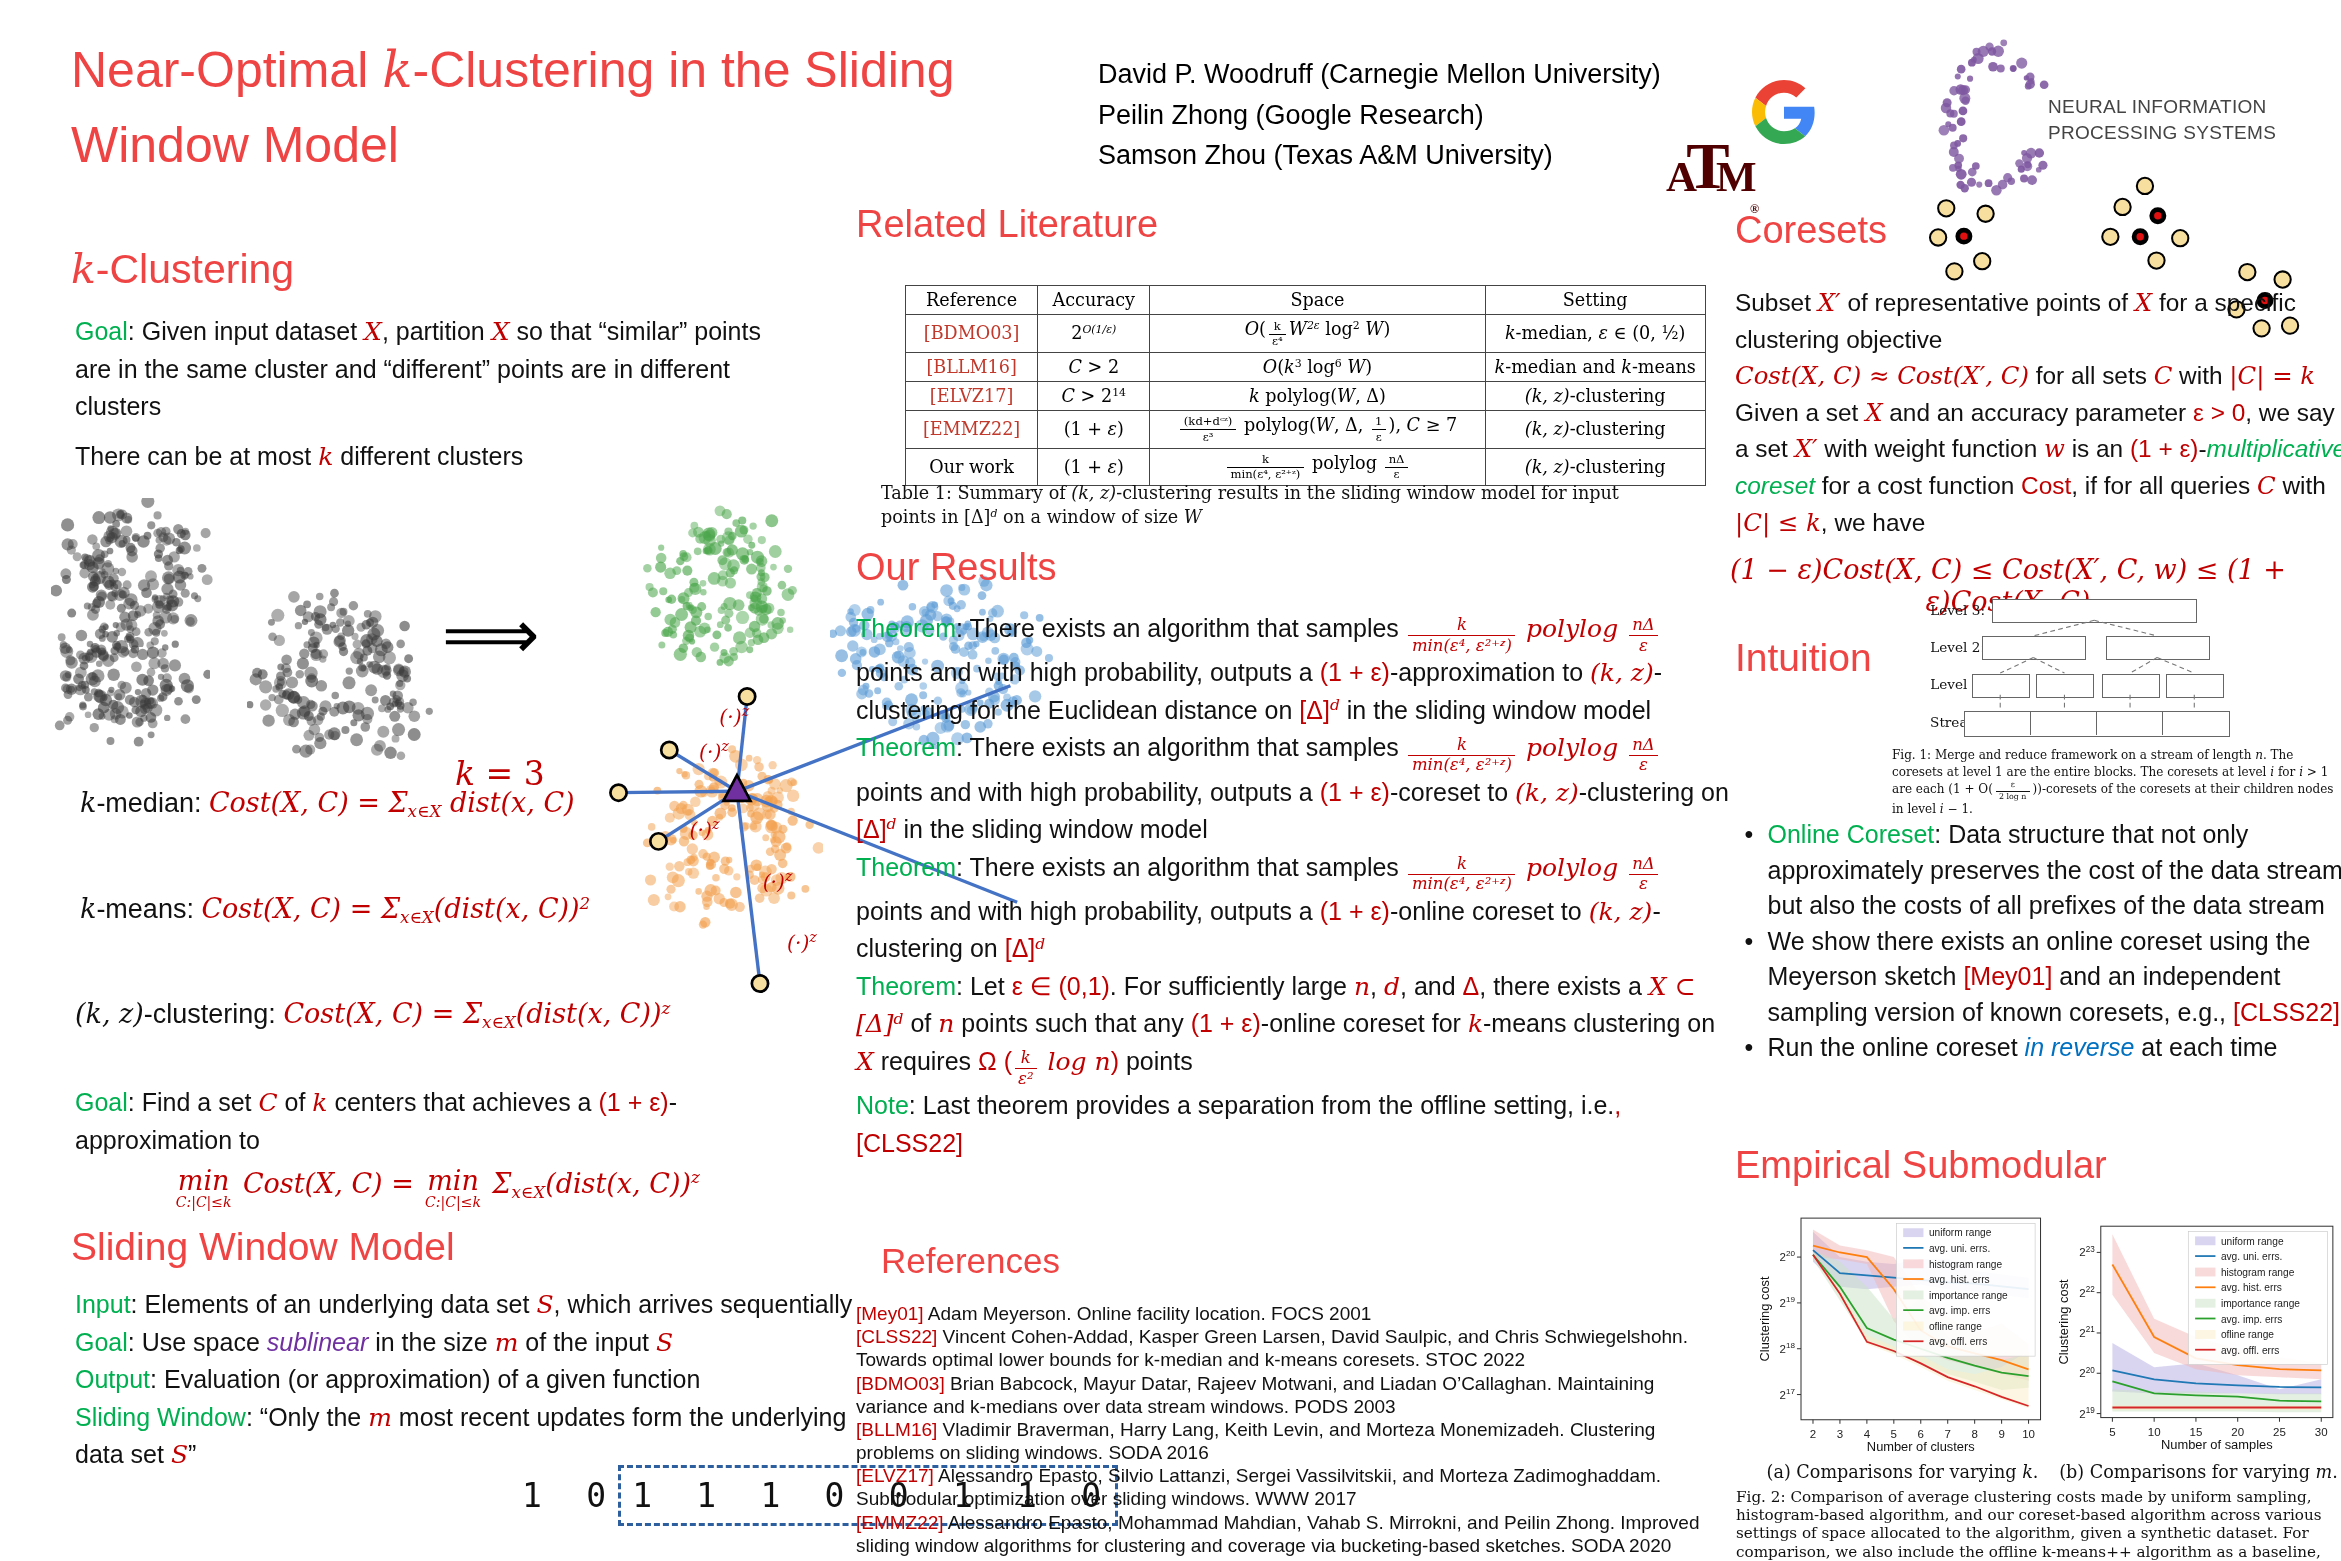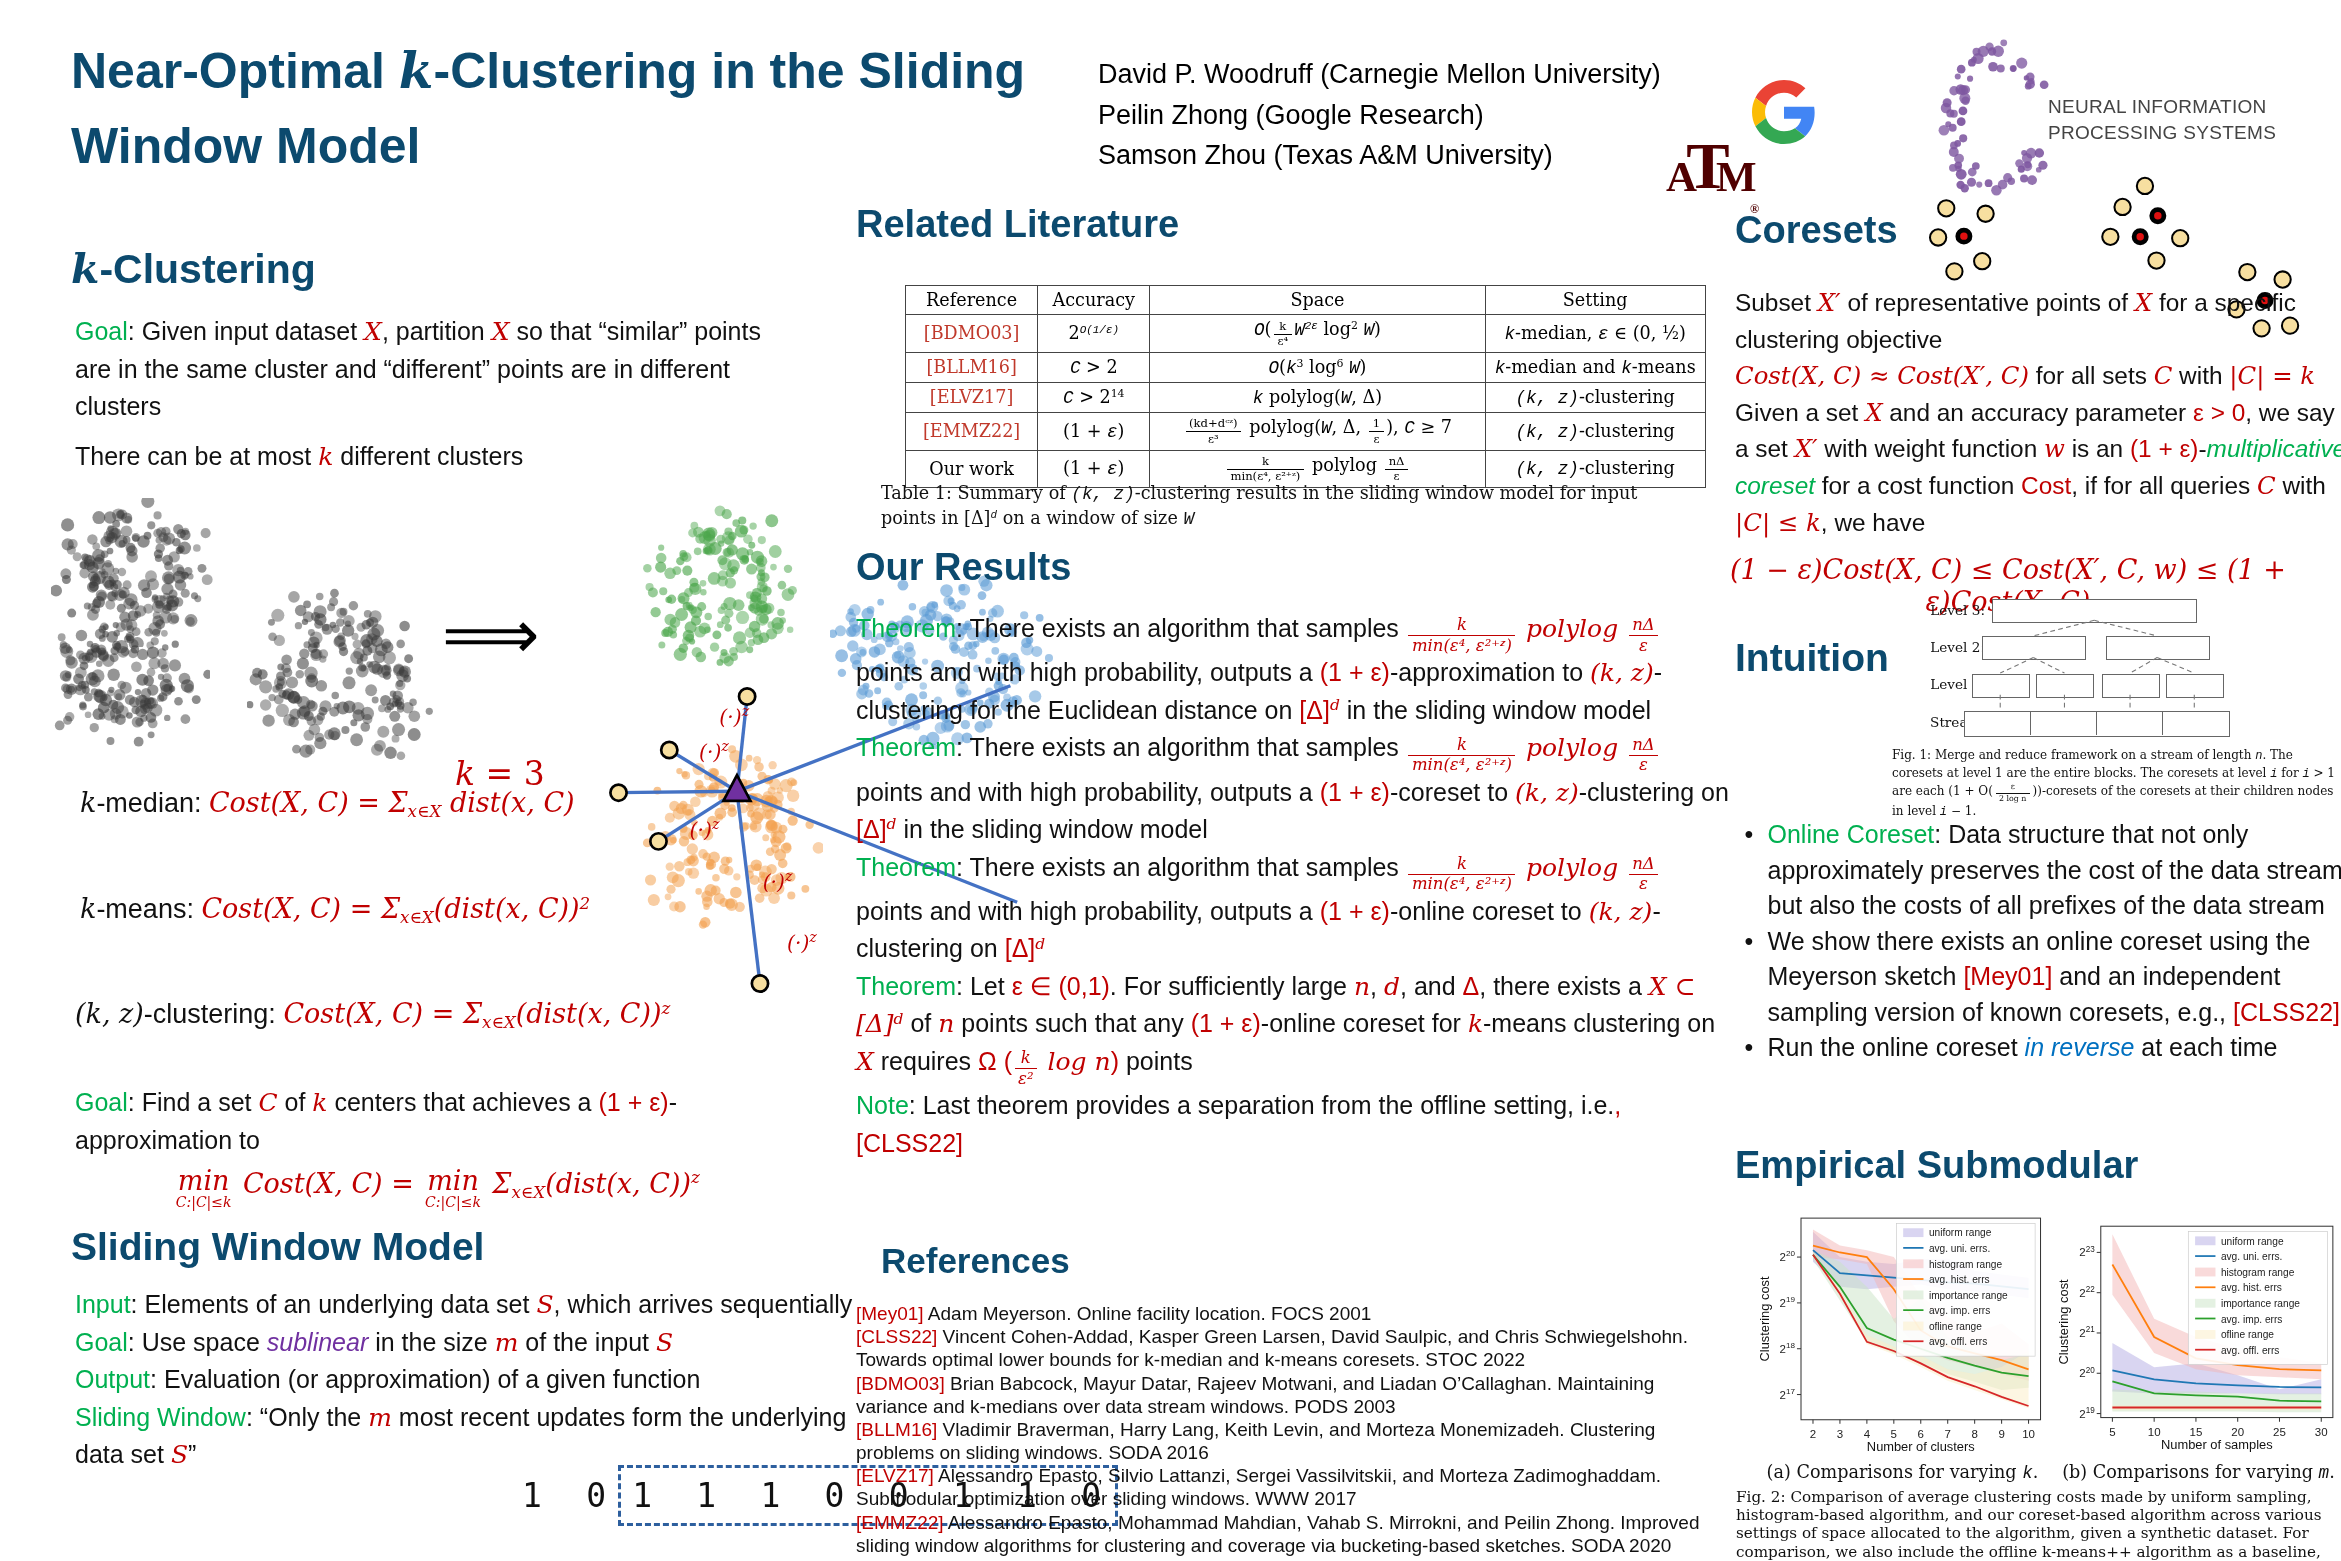--- a/index.html
+++ b/index.html
@@ -1,29 +1,29 @@
 <!DOCTYPE html>
 <html style="font-size:11px"><head>
 <meta charset="utf-8">
 <style>
   html,body{margin:0;padding:0;background:#fff;}
   #poster{position:relative;width:2342px;height:1561px;background:#ffffff;overflow:hidden;
           font-family:"Liberation Sans",sans-serif;color:#111;}
   .abs{position:absolute;}
-  .hd{color:#0c4a6e;font-weight:700;}
+  .hd{color:#ef4444;font-weight:400;}
   .serif{font-family:"DejaVu Serif",serif;}
   .s-m{font-family:"DejaVu Serif",serif;font-style:italic;}
   .s-r{color:#c00000;}
   .s-rs{color:#c00000;font-family:"DejaVu Serif",serif;}
   .s-rm{color:#c00000;font-family:"DejaVu Serif",serif;font-style:italic;}
   .s-g{color:#00b050;}
   .s-gi{color:#00b050;font-style:italic;}
   .s-b{color:#0070c0;font-style:italic;}
   .s-p{color:#7030a0;font-style:italic;}
-  .s-ti{font-style:italic;font-family:Liberation Mono, monospace;}
+  .s-ti{font-style:italic;}
   .s-tf{}
   .s-cr{color:#c0392b;}
   sup{font-size:.62em;line-height:0;vertical-align:baseline;position:relative;top:-.55em;}
   sub{font-size:.62em;line-height:0;vertical-align:baseline;position:relative;top:.3em;}
   .frac{display:inline-block;vertical-align:-.55em;text-align:center;line-height:1;margin:0 2.7px;}
   .frac .num{display:block;font-size:.66em;padding:0 3.4px 1.4px;border-bottom:1.4px solid currentColor;}
   .frac .den{display:block;font-size:.66em;padding:1.4px 3.4px 0;}
   .stk{display:inline-block;vertical-align:-.55em;text-align:center;line-height:1;margin:0 2.7px;}
   .stk .stt{display:block;}
   .stk .stb{display:block;font-size:.52em;padding-top:1.4px;}

